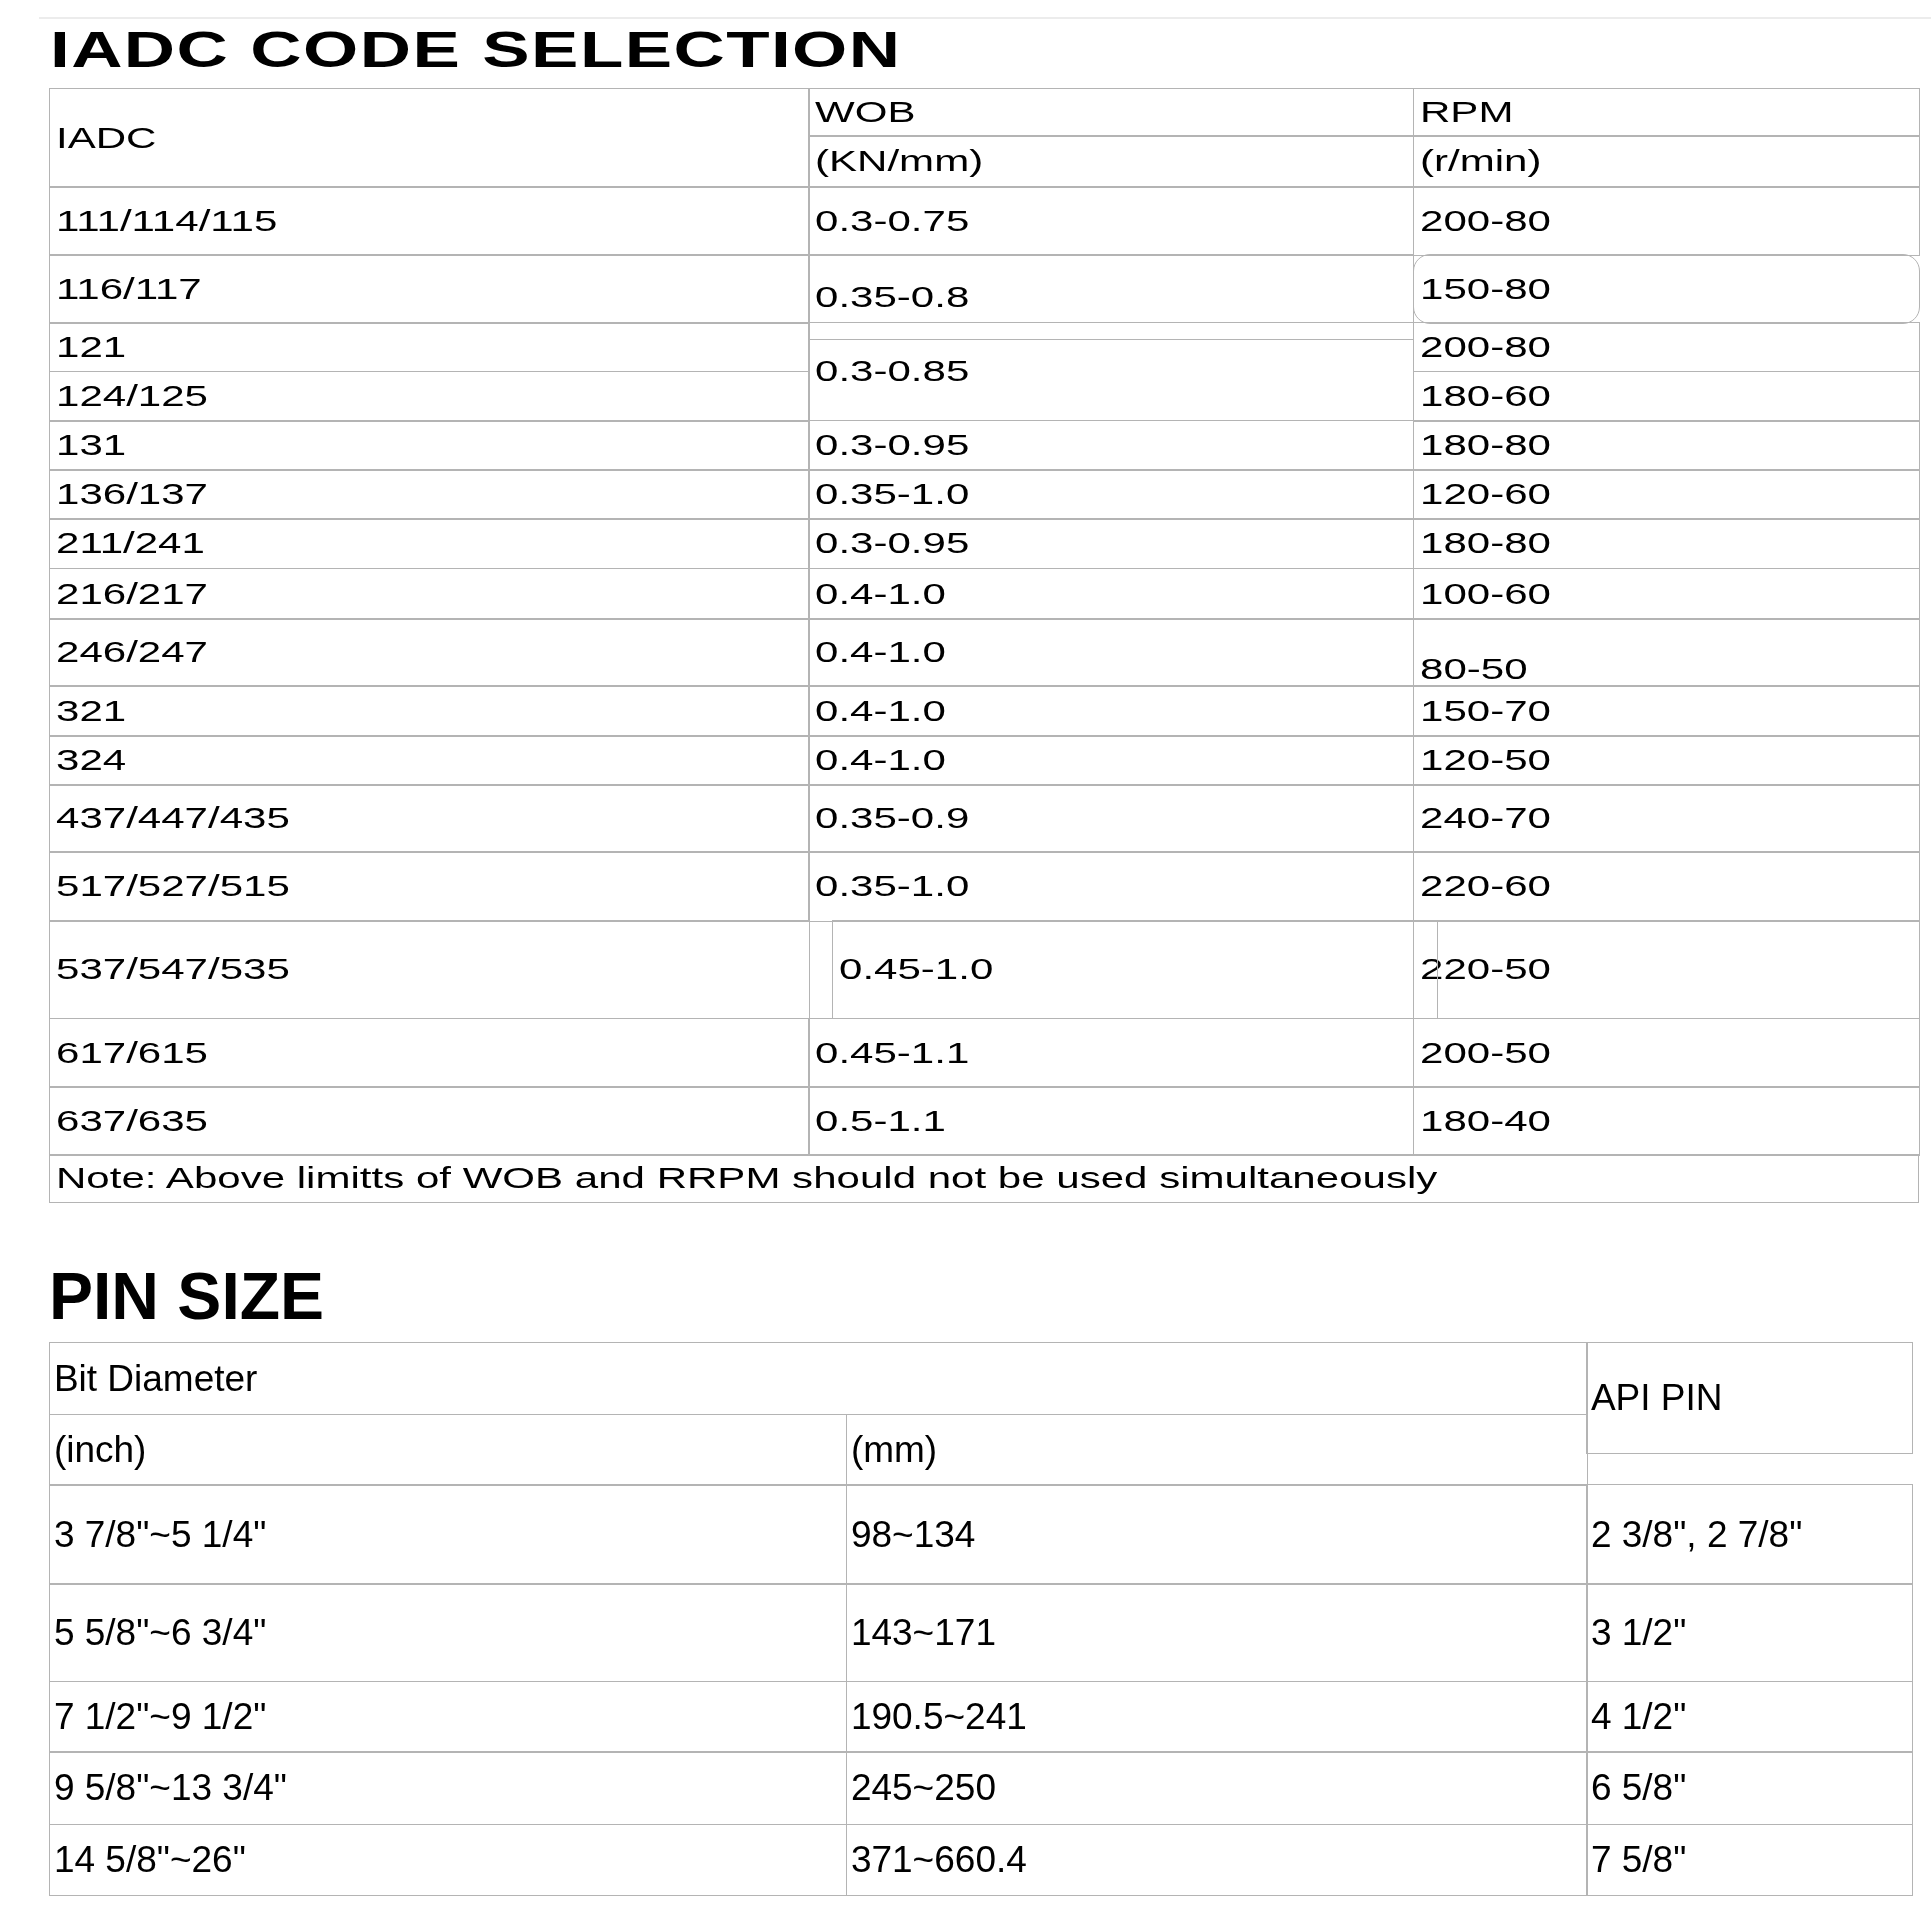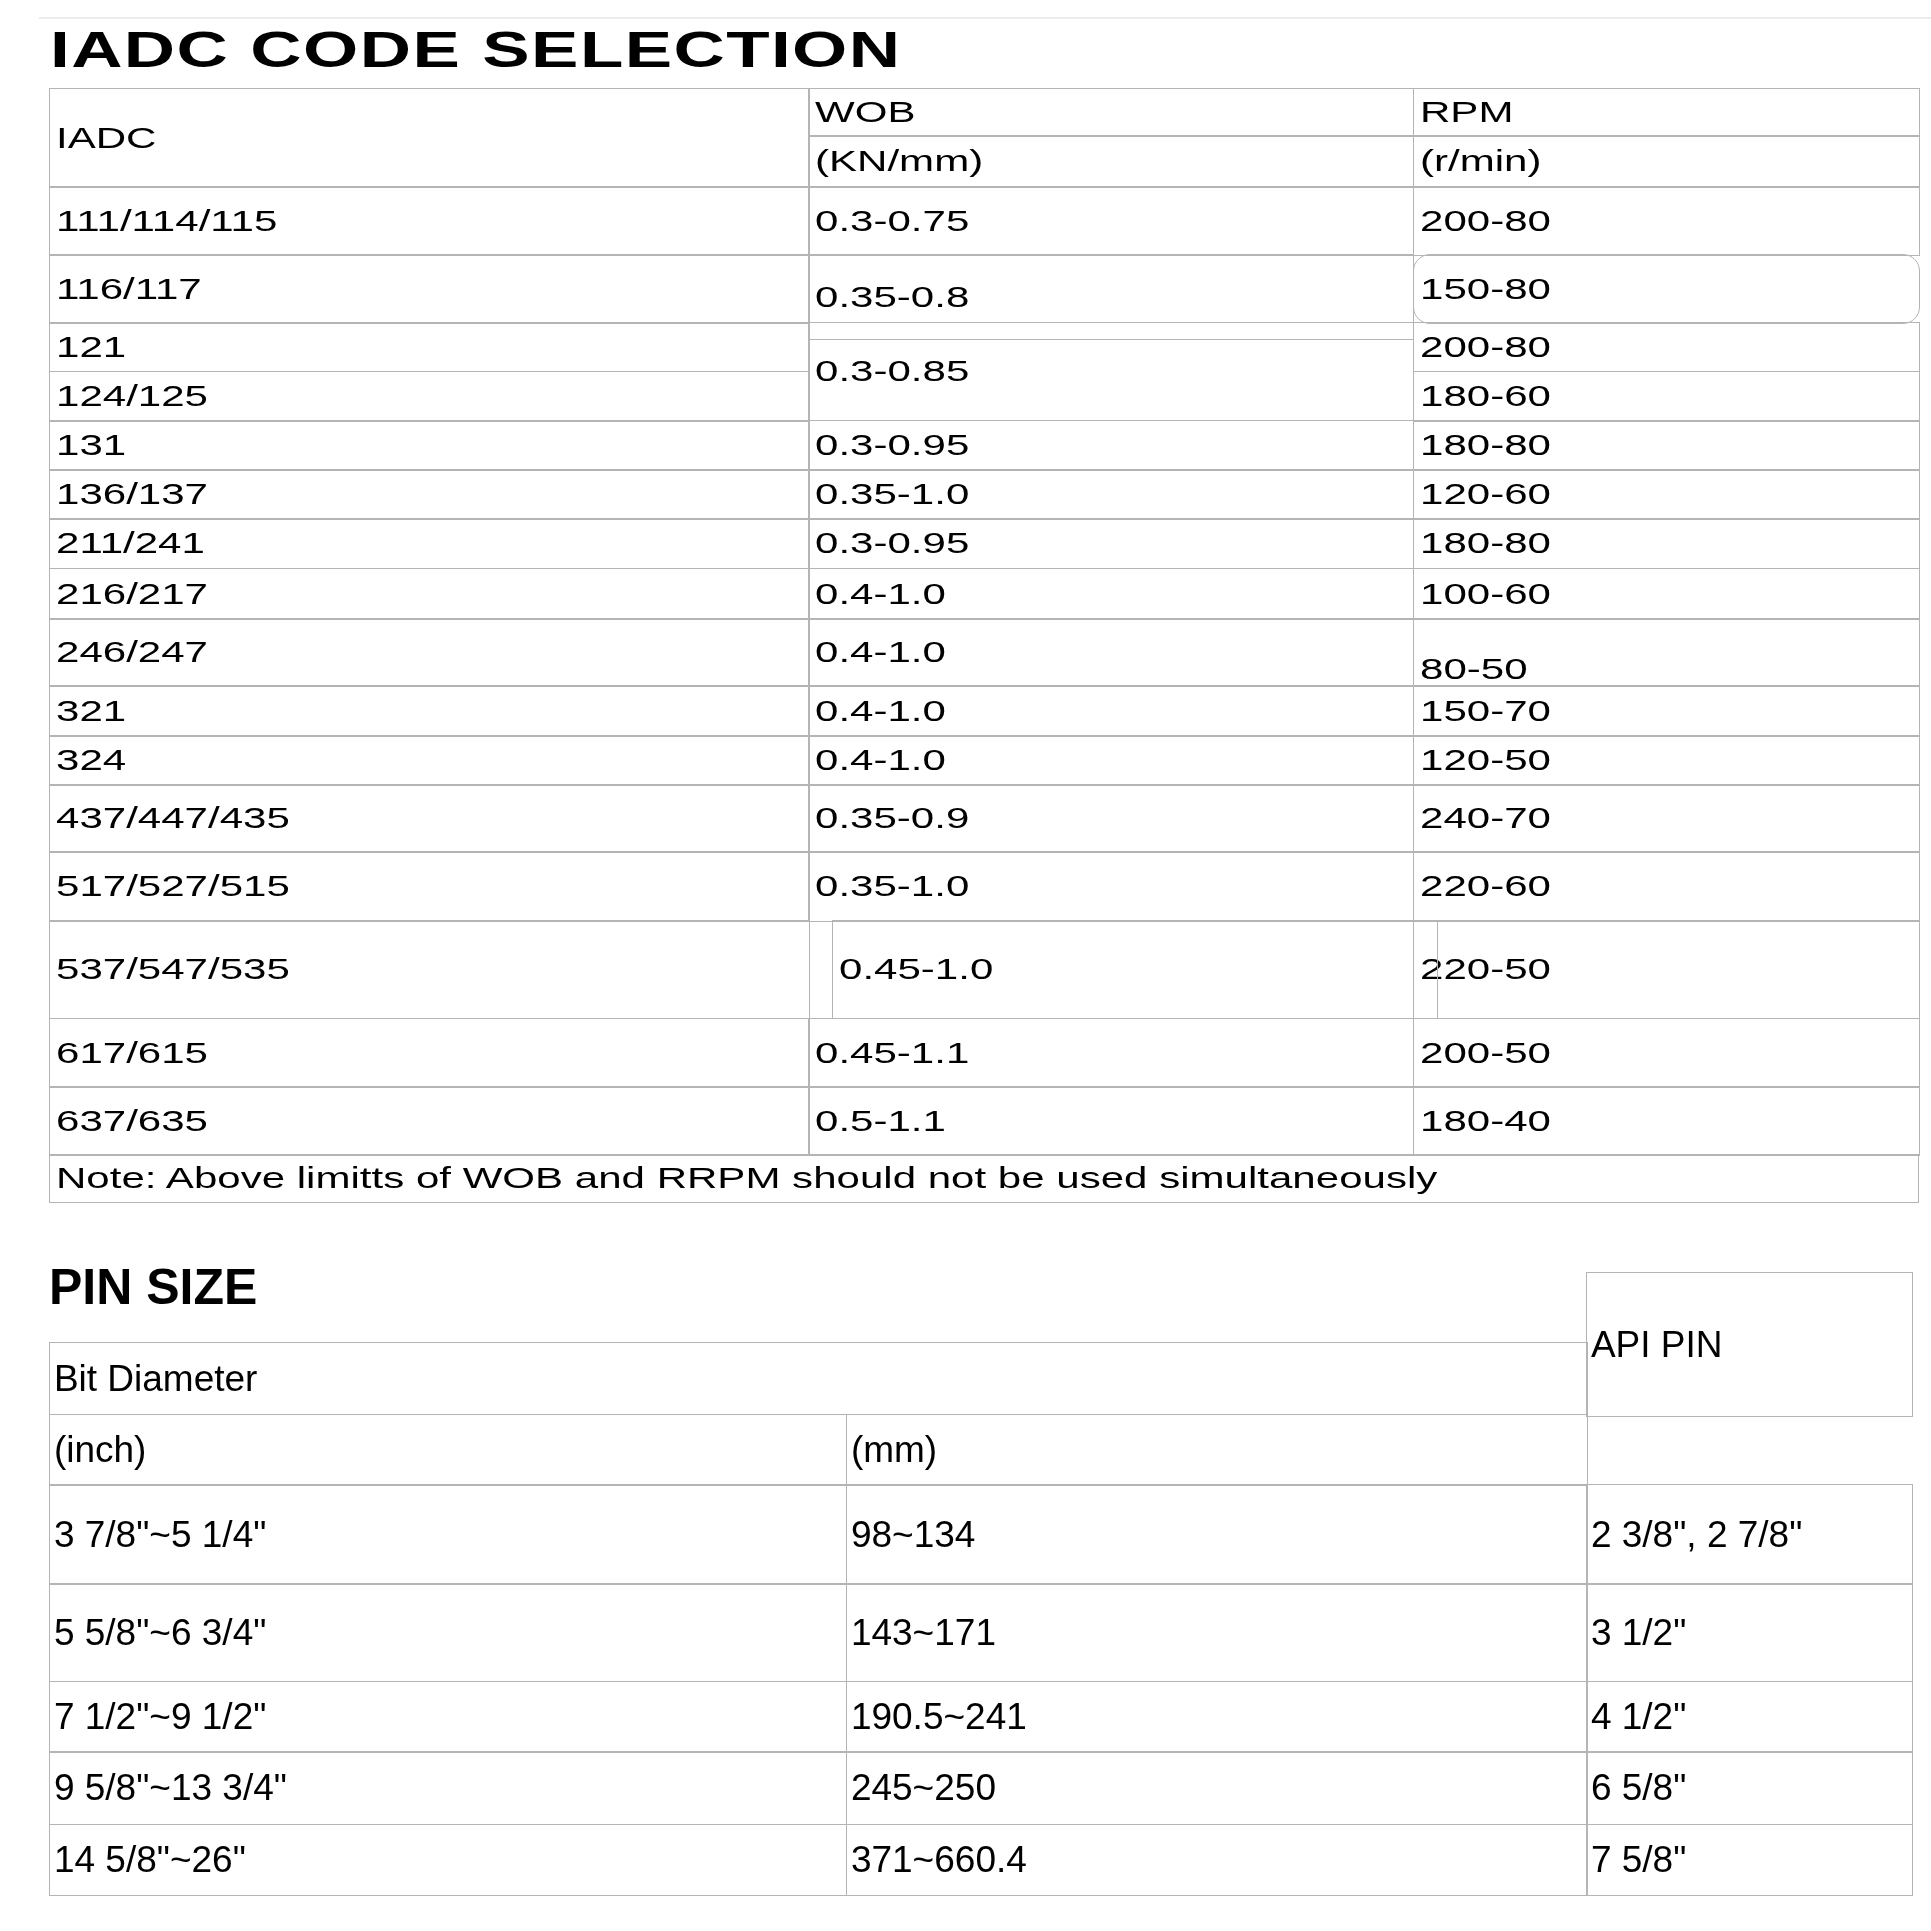--- a/index.html
+++ b/index.html
@@ -1,19 +1,19 @@
 <!DOCTYPE html>
 <html><head>
 <meta charset="utf-8">
 <style>
   html, body { margin:0; padding:0; background:#ffffff; }
   body { width:1931px; height:1931px; position:relative; overflow:hidden; font-family:"Liberation Sans", sans-serif; color:#000; }
   .topline { position:absolute; left:39px; top:17.4px; width:1892px; height:1.9px; background:#ececec; }
   .title1 { position:absolute; left:50px; top:21px; font-size:50px; font-weight:bold; white-space:nowrap; transform-origin:0 0; transform:scaleX(1.42); letter-spacing:1px; }
-  .title2 { position:absolute; left:49px; top:1258px; font-size:50px; font-weight:bold; white-space:nowrap; }
+  .title2 { position:absolute; left:49px; top:1258px; font-size:66px; font-weight:bold; white-space:nowrap; }
   .cell { position:absolute; box-sizing:border-box; border:1.9px solid #b4b4b4; display:flex; align-items:center; padding-left:5.8px; overflow:visible; }
   .t1 .cell span { font-size:29px; white-space:nowrap; display:inline-block; transform-origin:0 50%; transform:scaleX(1.45); }
   .t2 .cell span { font-size:37px; white-space:nowrap; display:inline-block; }
   .t2 .cell { padding-left:3.9px; }
 </style>
 </head>
 <body>
 
 <div class="topline"></div>
 
@@ -186,21 +186,21 @@
 <div class="t2" id="t2">
     <div class="cell" style="left: 49px; top: 1342px; width: 1539px; height: 73px;">
       <span>Bit Diameter</span>
     </div>
     <div class="cell" style="left: 49px; top: 1414px; width: 798px; height: 72px;">
       <span>(inch)</span>
     </div>
     <div class="cell" style="left: 846px; top: 1414px; width: 742px; height: 72px;">
       <span>(mm)</span>
     </div>
-    <div class="cell" style="left: 1586px; top: 1272px; width: 327px; height: 145px; align-items: center;">
+    <div class="cell" style="left: 1586px; top: 1342px; width: 327px; height: 112px; align-items: center;">
       <span>API PIN</span>
     </div>
     <div class="cell" style="left: 49px; top: 1484px; width: 798px; height: 101px;">
       <span>3 7/8"~5 1/4"</span>
     </div>
     <div class="cell" style="left: 846px; top: 1484px; width: 742px; height: 101px;">
       <span>98~134</span>
     </div>
     <div class="cell" style="left: 1586px; top: 1484px; width: 327px; height: 101px;">
       <span>2 3/8", 2 7/8"</span>

